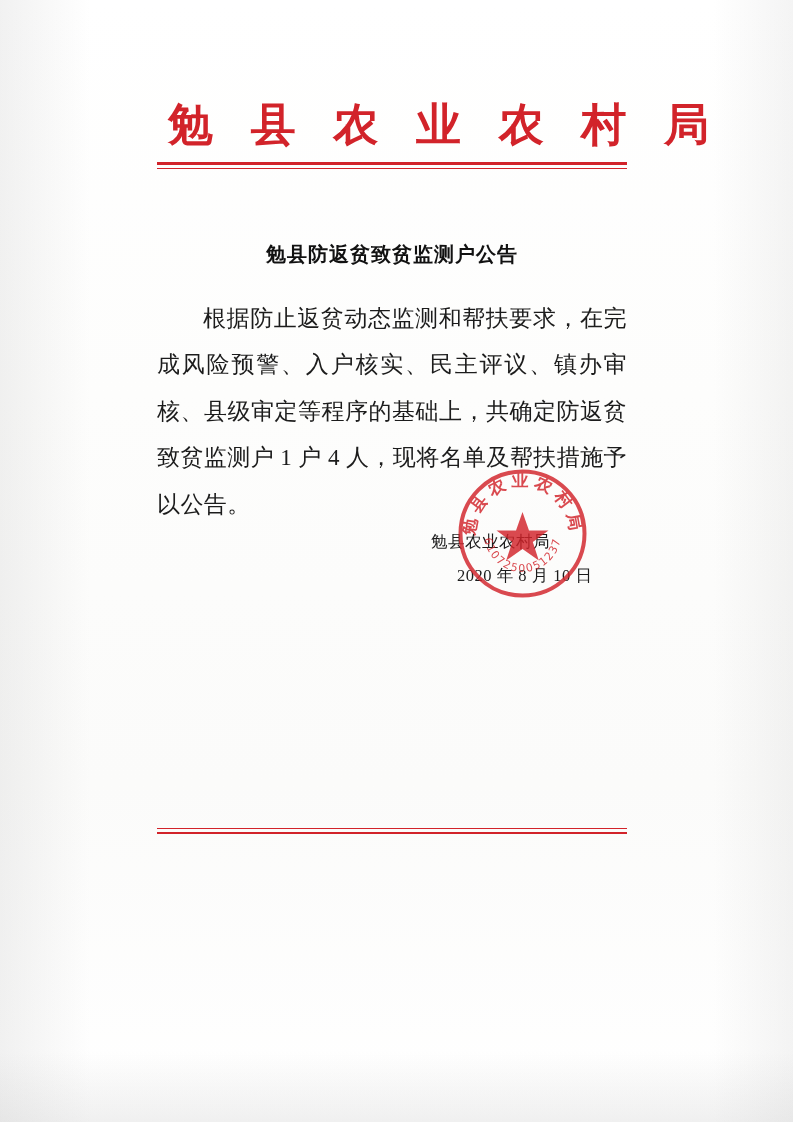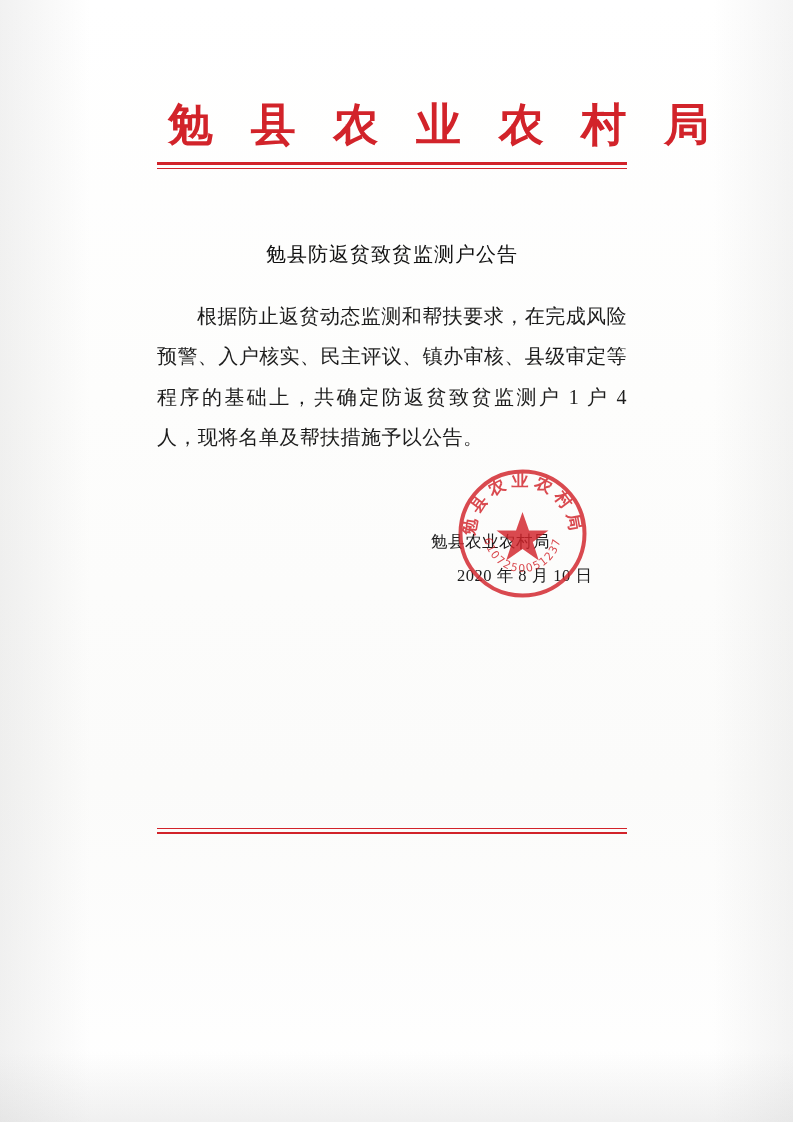--- a/index.html
+++ b/index.html
@@ -70,30 +70,30 @@
   }
   .rule-thin {
     height: 1.2px;
     background: #d2232a;
     margin-top: 3px;
   }
 
   .title {
     text-align: center;
     font-family: "DejaVu Serif", "Liberation Serif", serif;
-    font-weight: normal;
+    font-weight: bold;
     font-size: 20px;
     letter-spacing: 1px;
     color: #111;
     margin-top: 72px;
   }
 
   .body-text {
     margin-top: 28px;
-    font-size: 20px;
+    font-size: 23px;
     line-height: 2.02;
     letter-spacing: 0.4px;
     text-align: justify;
     color: #1c1c1c;
   }
   .body-text p {
     margin: 0;
     text-indent: 2em;
   }
 

